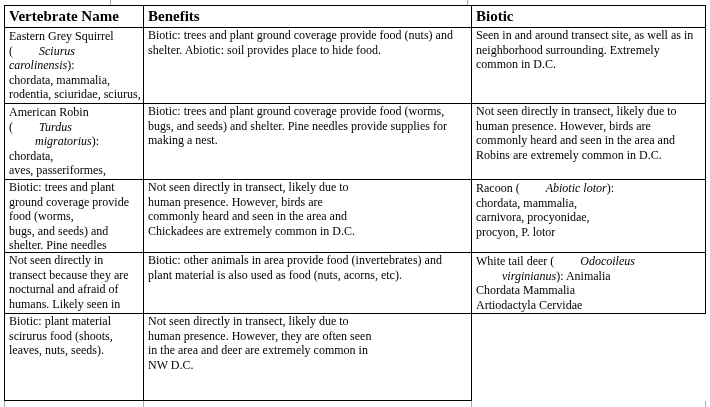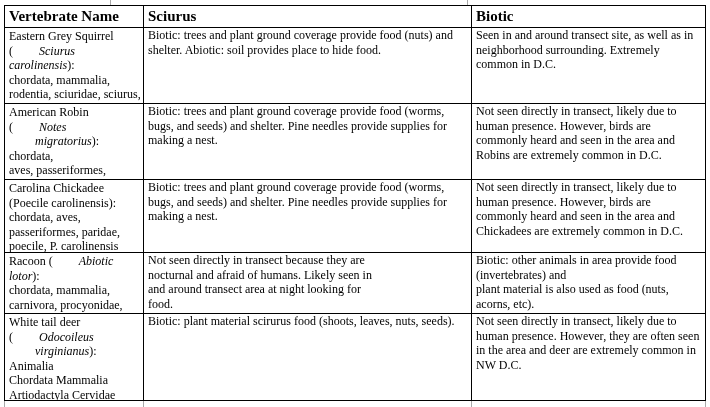--- a/index.html
+++ b/index.html
@@ -66,46 +66,43 @@
 <body>
 
 <div class="page">
 
   <div class="stub top" style="left:110px;"></div>
   <div class="stub top" style="left:467px;"></div>
 
   <div class="doc-table">
 
     <div class="cell head">Vertebrate Name</div>
-    <div class="cell head">Sciurus</div>
+    <div class="cell head">Benefits</div>
     <div class="cell head">Biotic</div>
 
     <div class="cell name">
         <div>Eastern Grey Squirrel<br>(<i>Sciurus carolinensis</i>):<br>chordata, mammalia,<br>rodentia, sciuridae, sciurus,<br>scirurus, s. carolinensis.</div>
       </div>
     <div class="cell bottom">
         <div>Biotic: trees and plant ground coverage provide food (nuts) and<br>shelter. Abiotic: soil provides place to hide food.</div>
       </div>
     <div class="cell bottom">
         <div>Seen in and around transect site, as well as in<br>neighborhood surrounding. Extremely<br>common in D.C.</div>
       </div>
 
     <div class="cell name">
-        <div>American Robin (<i>Notes</i><br><i>migratorius</i>): chordata,<br>aves, passeriformes,<br>turdidae, turdus, T.<br>migratorius</div>
+        <div>American Robin (<i>Turdus</i><br><i>migratorius</i>): chordata,<br>aves, passeriformes,<br>turdidae, turdus, T.<br>migratorius</div>
       </div>
     <div class="cell bottom">
         <div>Biotic: trees and plant ground coverage provide food (worms,<br>bugs, and seeds) and shelter. Pine needles provide supplies for<br>making a nest.</div>
       </div>
     <div class="cell bottom">
         <div>Not seen directly in transect, likely due to<br>human presence. However, birds are<br>commonly heard and seen in the area and<br>Robins are extremely common in D.C.</div>
       </div>
 
-    <div class="cell name">
-        <div>Carolina Chickadee<br>(Poecile carolinensis):<br>chordata, aves,<br>passeriformes, paridae,<br>poecile, P. carolinensis</div>
-      </div>
     <div class="cell bottom">
         <div>Biotic: trees and plant ground coverage provide food (worms,<br>bugs, and seeds) and shelter. Pine needles provide supplies for<br>making a nest.</div>
       </div>
     <div class="cell bottom">
         <div>Not seen directly in transect, likely due to<br>human presence. However, birds are<br>commonly heard and seen in the area and<br>Chickadees are extremely common in D.C.</div>
       </div>
 
     <div class="cell name">
         <div>Racoon (<i>Abiotic lotor</i>):<br>chordata, mammalia,<br>carnivora, procyonidae,<br>procyon, P. lotor</div>
       </div>

